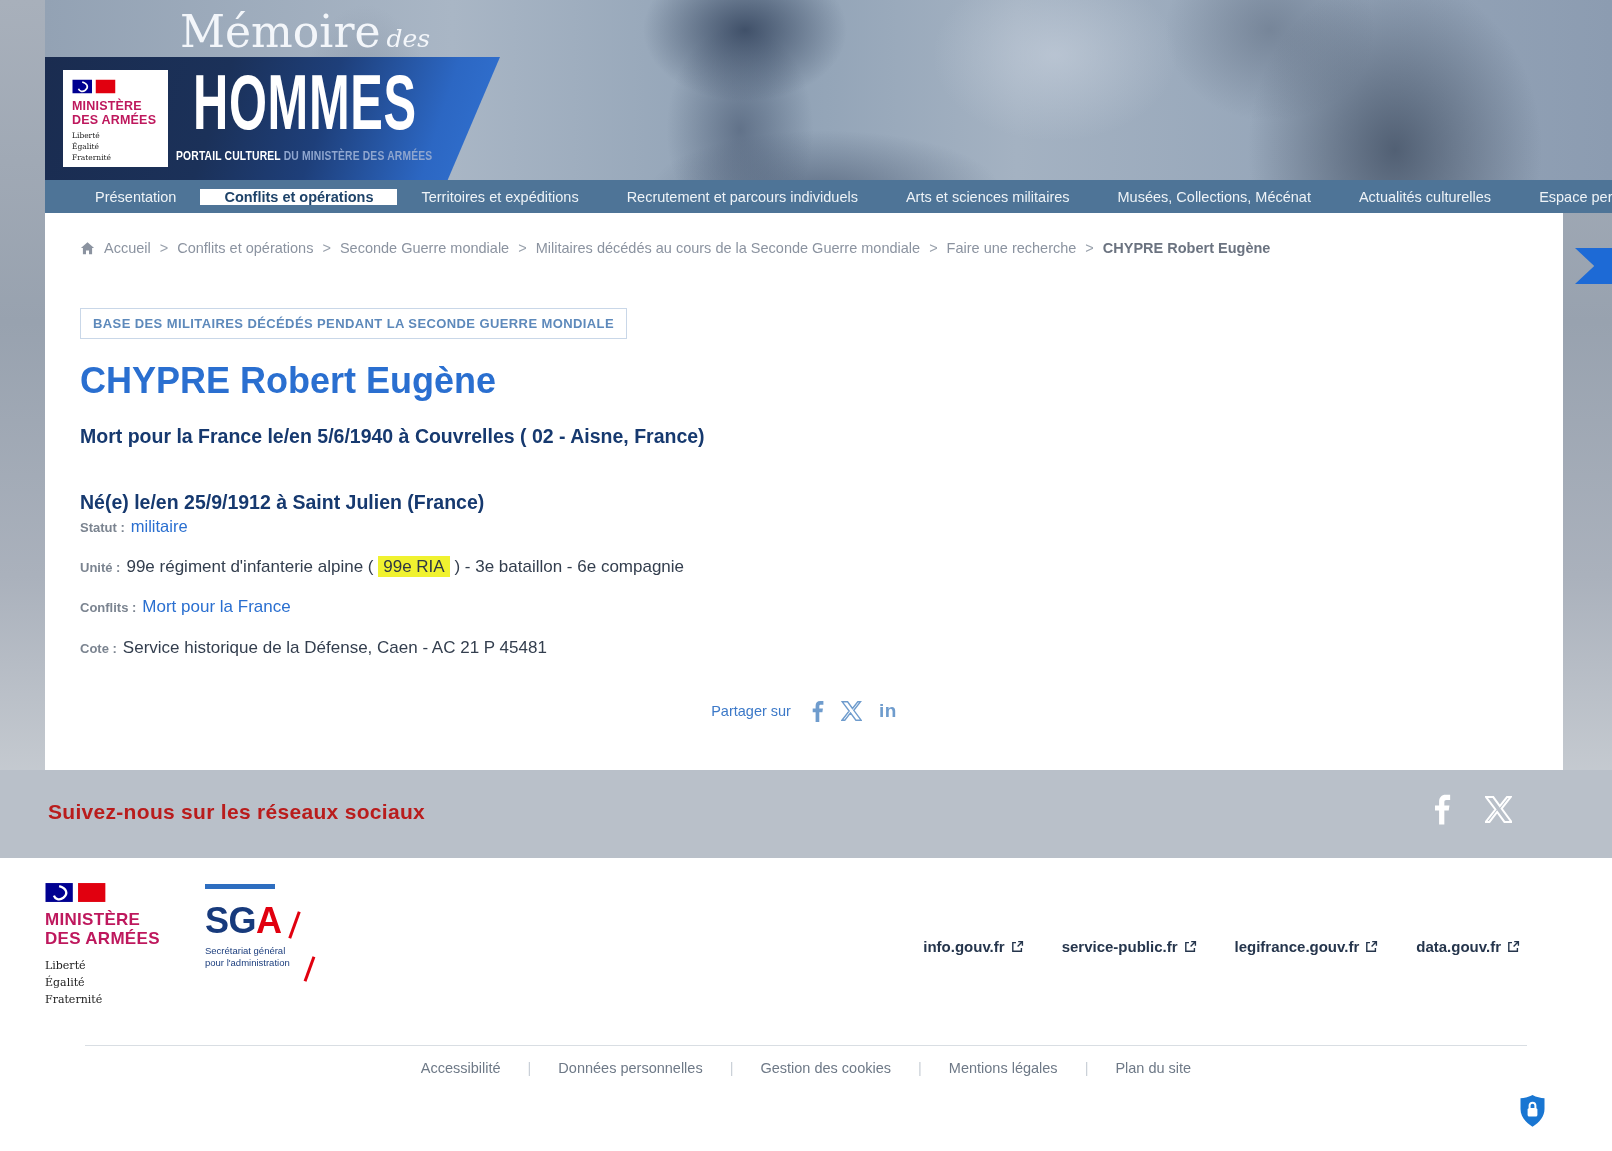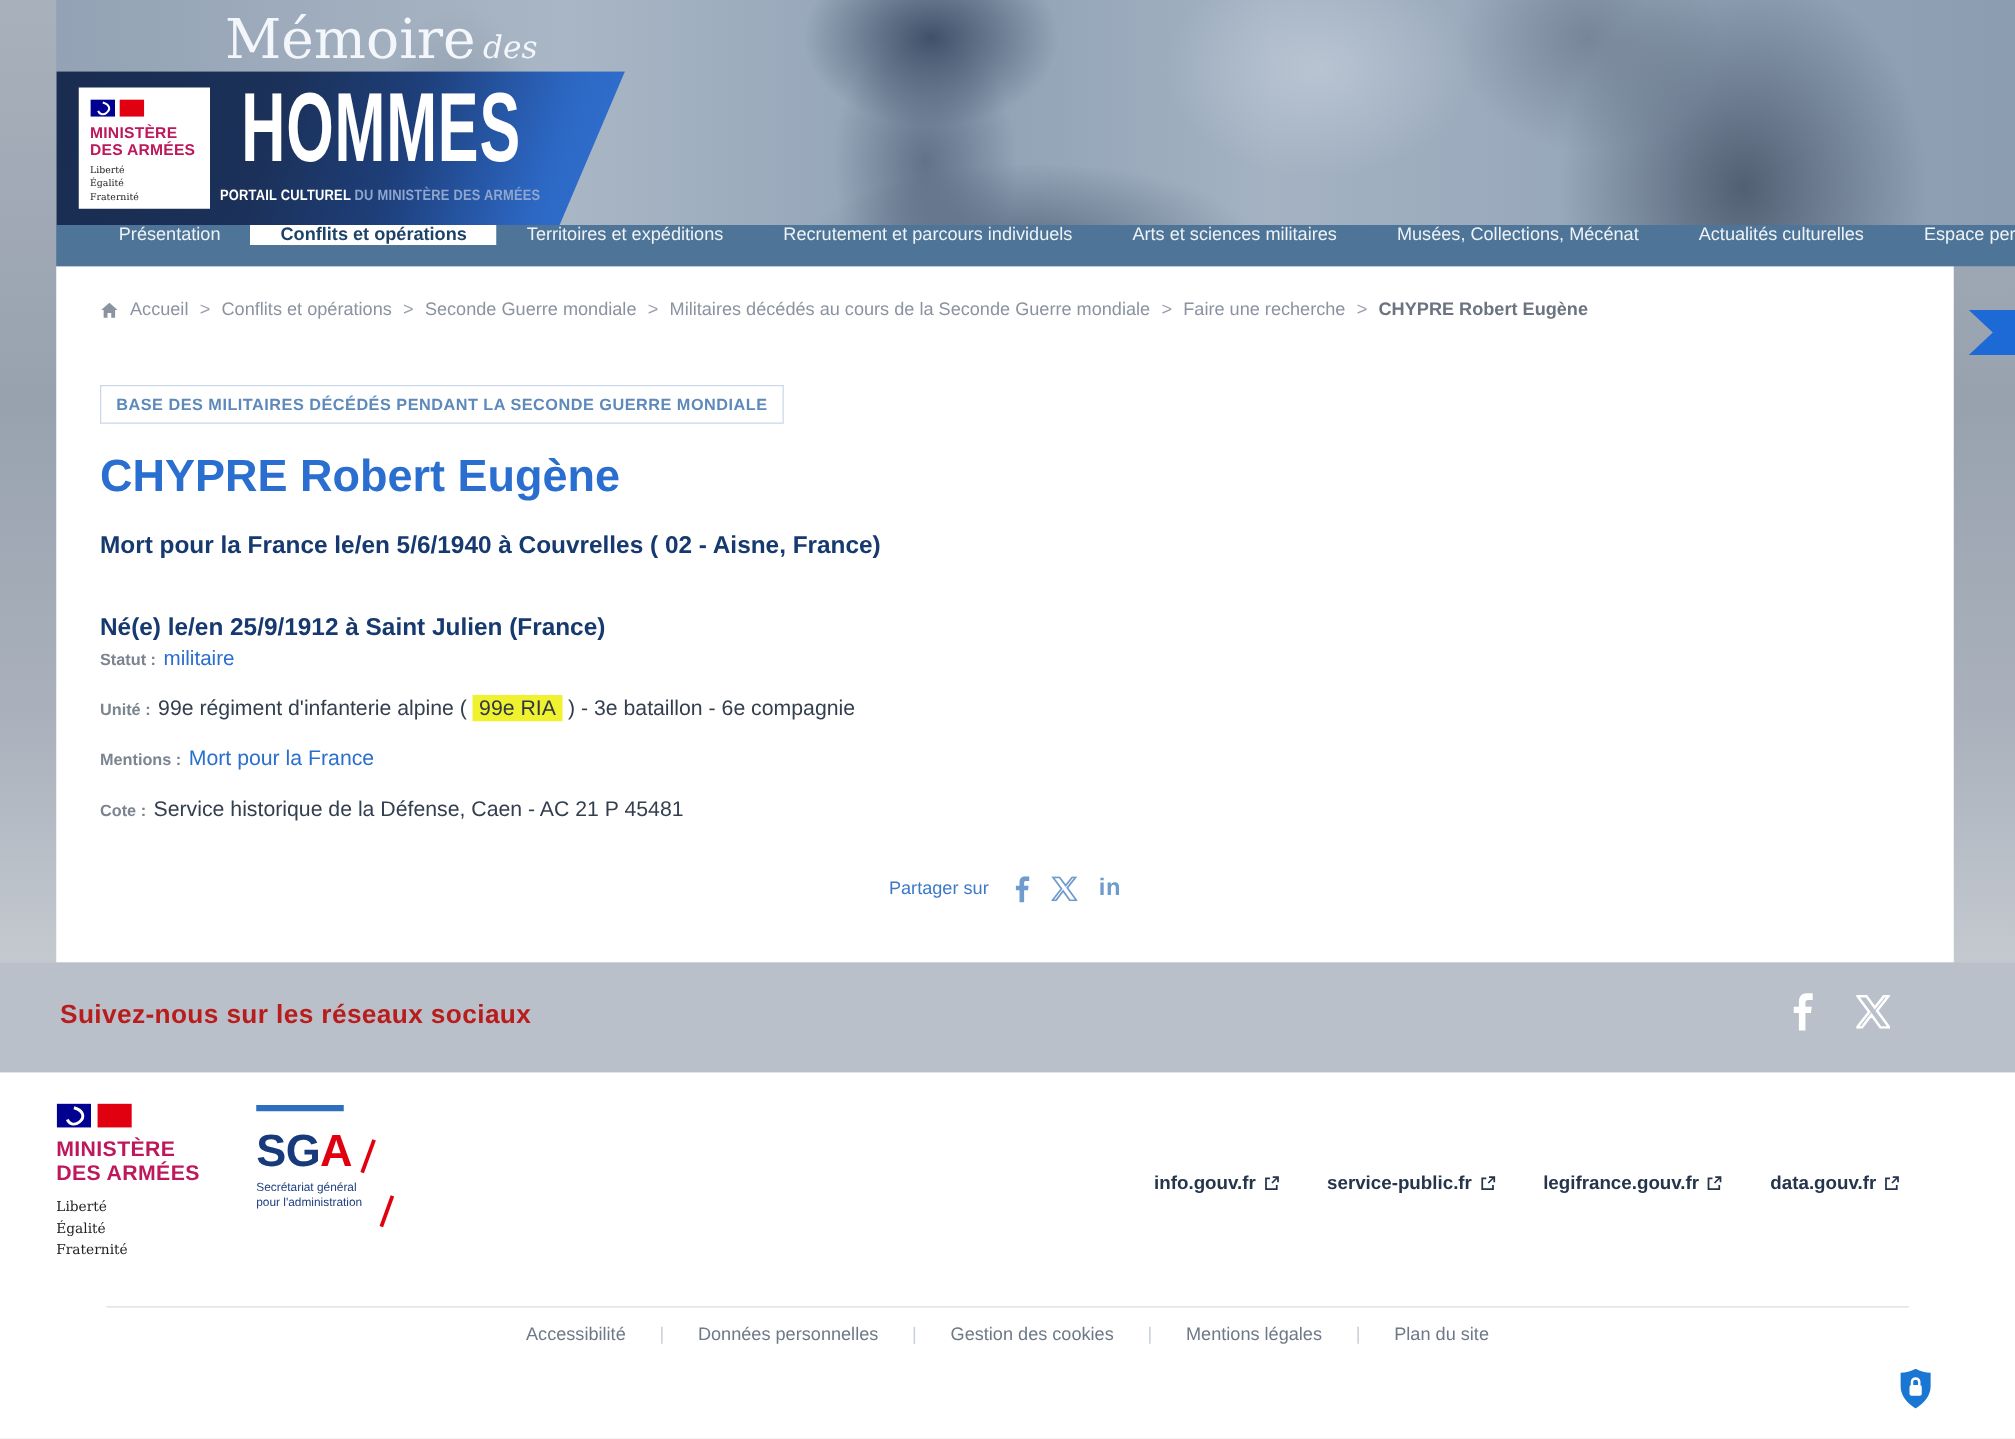--- a/index.html
+++ b/index.html
@@ -37,21 +37,21 @@
   .brand-tagline .strong { color:#ffffff; }
   .brand-tagline .rest { color:#8fa6cf; }
   
   .logo-box { position:absolute; left:63px; top:70px; width:105px; height:97px; background:#fff;
     z-index:4; padding:9px 0 0 9px; }
   .gov-name { font-weight:800; color:#be185d; font-size:12.5px; line-height:1.12; letter-spacing:.2px; margin-top:5px; }
   .gov-motto { font-family:"DejaVu Serif", serif; font-size:7.5px; color:#222;
     line-height:1.45; margin-top:4px; }
   
   .nav { position:absolute; left:45px; top:180px; right:0; height:33px; background:#4e7497;
-    display:flex; align-items:flex-start; justify-content:space-between; z-index:5;
+    display:flex; align-items:center; justify-content:space-between; z-index:5;
     padding-left:26px; padding-right:112px; }
   .nav-item { display:flex; align-items:center; padding:0 24px; color:#eef3f7; font-size:14.5px;
     white-space:nowrap; cursor:pointer; }
   .nav-item.active { background:#ffffff; color:#1d4268; font-weight:700; }
   
   .ribbon { position:absolute; right:0; top:248px; width:37px; height:36px; background:#1d6ad6;
     clip-path:polygon(0 0,100% 0,100% 100%,0 100%,52% 50%); z-index:6; }
   
   .panel { position:absolute; left:45px; top:213px; width:1518px; height:557px; background:#ffffff; }
   .breadcrumb { position:absolute; left:35px; top:27px; display:flex; align-items:center; gap:9px;
@@ -177,21 +177,21 @@
 
   <div class="field statut">
     <span class="lbl">Statut :</span><span class="link">militaire</span>
   </div>
 
   <div class="field unite">
     <span class="lbl">Unité :</span><span>99e régiment d'infanterie alpine ( </span><span class="hl">99e RIA</span><span> ) - 3e bataillon - 6e compagnie</span>
   </div>
 
   <div class="field mention">
-    <span class="lbl">Mentions :</span><span class="link">Mort pour la France</span>
+    <span class="lbl">Conflits :</span><span class="link">Mort pour la France</span>
   </div>
 
   <div class="field cote">
     <span class="lbl">Cote :</span><span>Service historique de la Défense, Caen - AC 21 P 45481</span>
   </div>
 
   <div class="share">
     <span class="share-label">Partager sur</span>
     <span class="share-icon">
       <svg width="12" height="21" viewBox="0 0 12 21">

